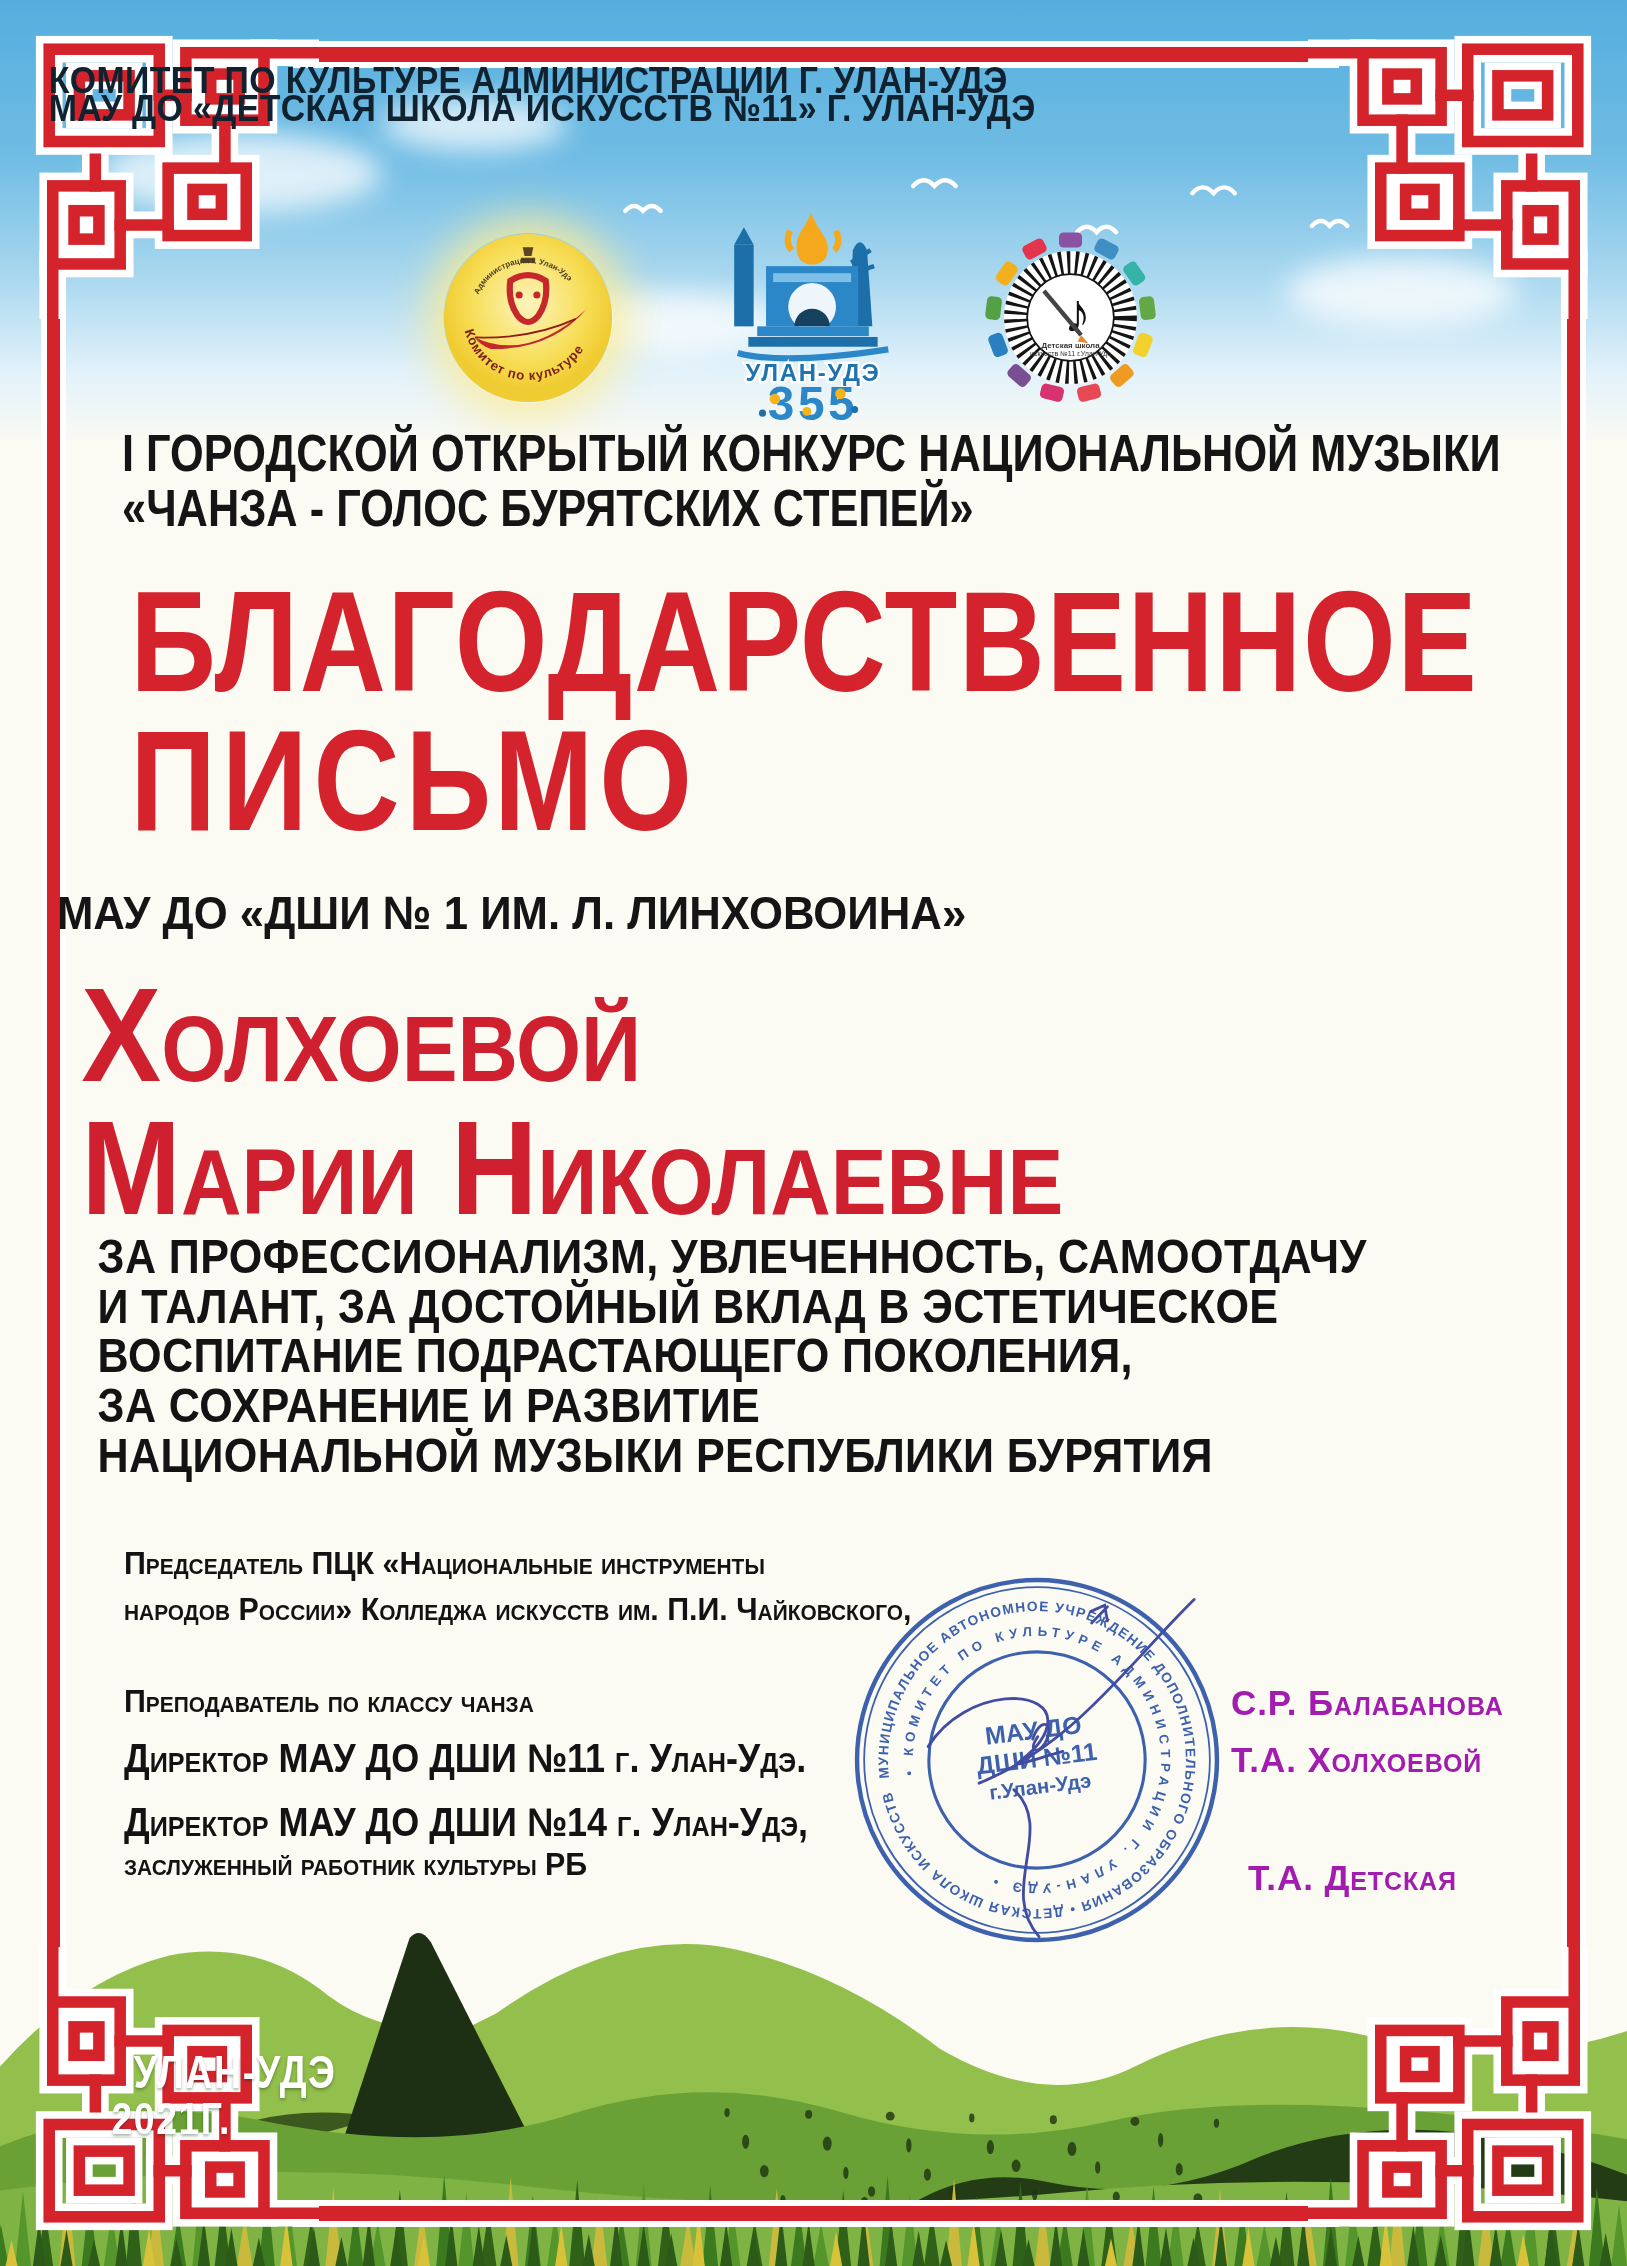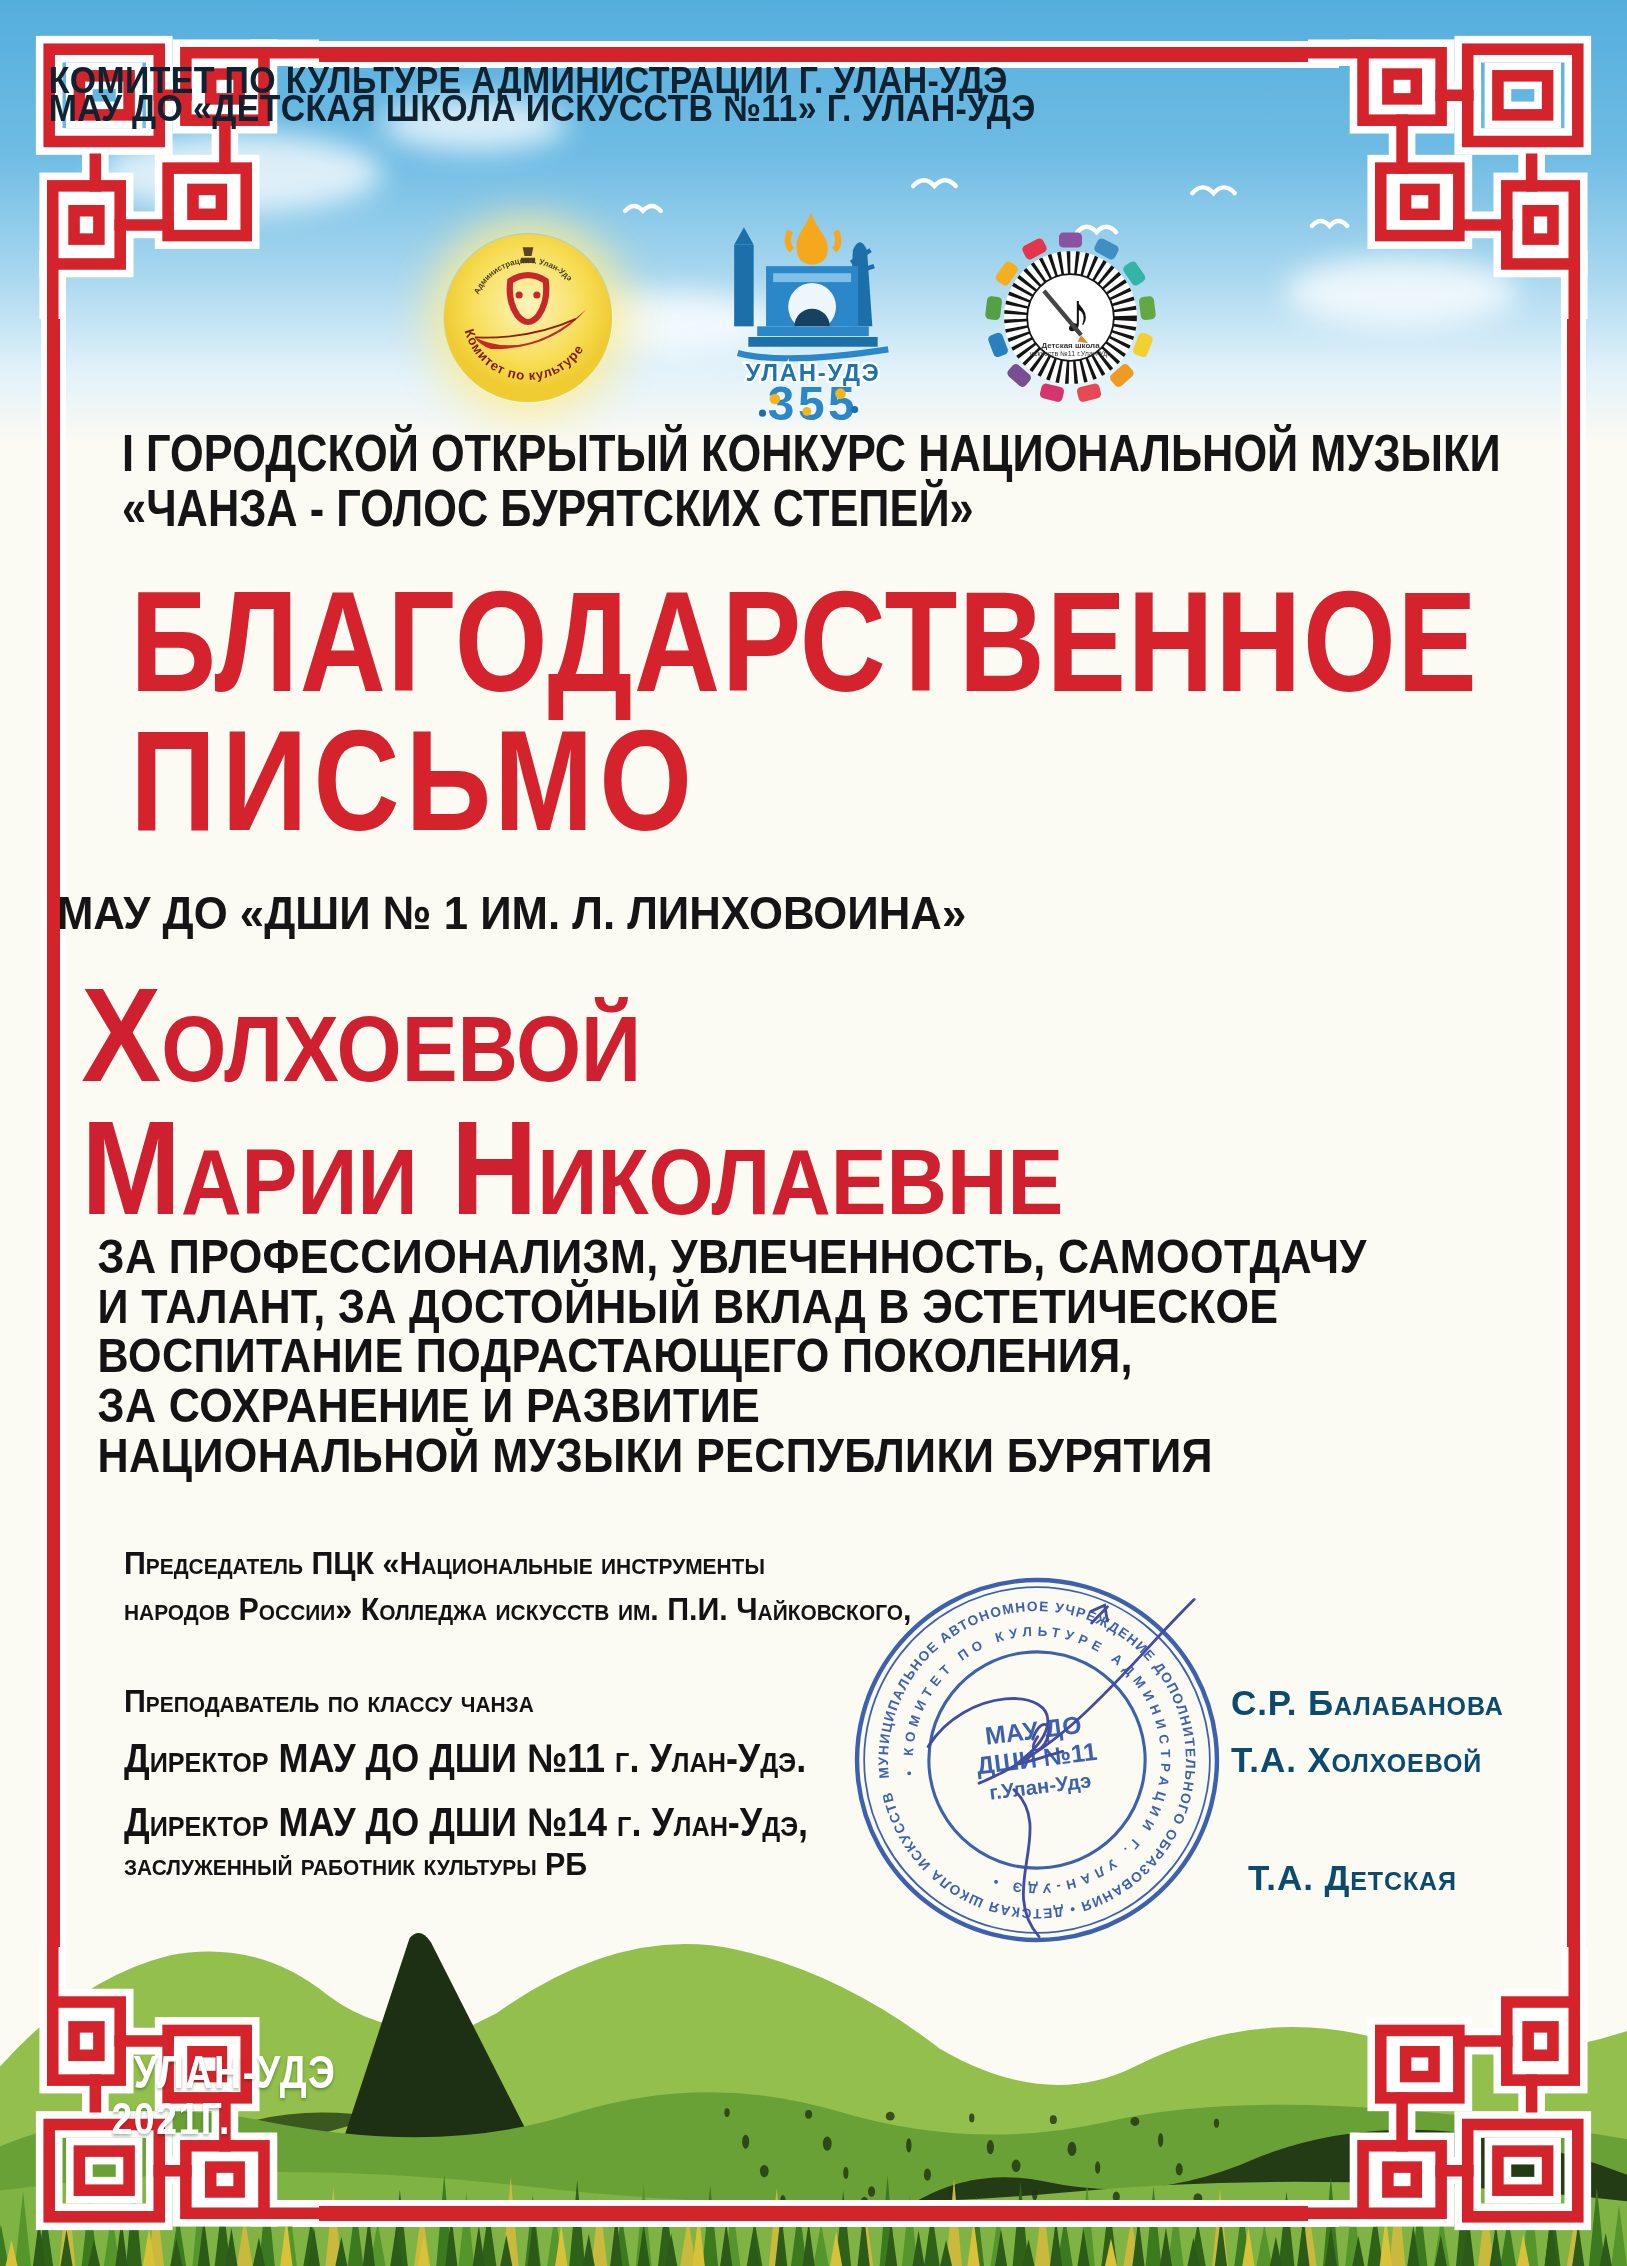--- a/index.html
+++ b/index.html
@@ -19,21 +19,21 @@
   .ctr{left:0;right:0;text-align:left;}
   .cond{display:block;transform-origin:center top;}
   .hdr{font-size:36px;font-weight:700;color:#10222f;letter-spacing:0.4px;transform:scaleX(.94);}
   .contest{font-size:51px;font-weight:700;color:#151515;transform:scaleX(.85);white-space:nowrap;}
   .bigred{font-size:142px;font-weight:700;color:#d4232c;letter-spacing:1.8px;transform:scaleX(.84);white-space:nowrap;}
   .recip{font-size:47px;font-weight:700;color:#151515;transform:scaleX(.93);white-space:nowrap;}
   .name{font-size:133px;font-weight:700;color:#ce202e;font-variant:small-caps;transform:scaleX(.9);white-space:nowrap;}
   .cite{font-size:49px;font-weight:700;color:#131313;transform:scaleX(.88);letter-spacing:0.4px;white-space:nowrap;}
   .sigpos{font-size:32px;font-weight:700;color:#131313;font-variant:small-caps;transform:scaleX(.95);transform-origin:left top;white-space:nowrap;}
   .sigpos2{font-size:40px;font-weight:700;color:#131313;font-variant:small-caps;transform:scaleX(.9);transform-origin:left top;white-space:nowrap;}
-  .signame{font-size:35px;font-weight:700;color:#0c4a6e;font-variant:small-caps;letter-spacing:0.9px;white-space:nowrap;}
+  .signame{font-size:35px;font-weight:700;color:#a21caf;font-variant:small-caps;letter-spacing:0.9px;white-space:nowrap;}
   .footcity{font-size:46px;font-weight:700;color:#fff;transform:scaleX(.82);letter-spacing:1.8px;text-shadow:0 1.8px 3.5px rgba(0,40,0,.35);}
   .footyear{font-size:44px;font-weight:700;color:#fff;transform:scaleX(.85);letter-spacing:1.8px;text-shadow:0 1.8px 3.5px rgba(0,40,0,.35);}
   .glow{border-radius:50%;box-shadow:0 0 40px 16px rgba(252,236,150,.85);}
 </style>
 </head>
 <body>
 
 <svg width="0" height="0" style="position:absolute">
   <symbol id="orn" viewBox="0 0 320 320">
     <g fill="none" stroke="#ffffff" stroke-width="30" stroke-linecap="square">

